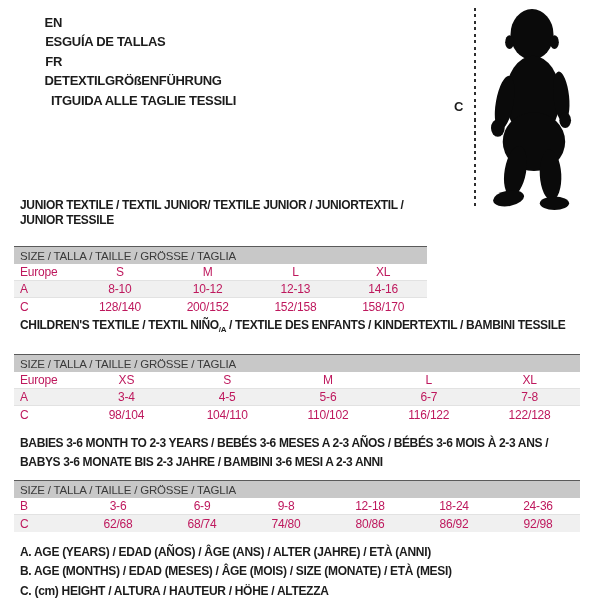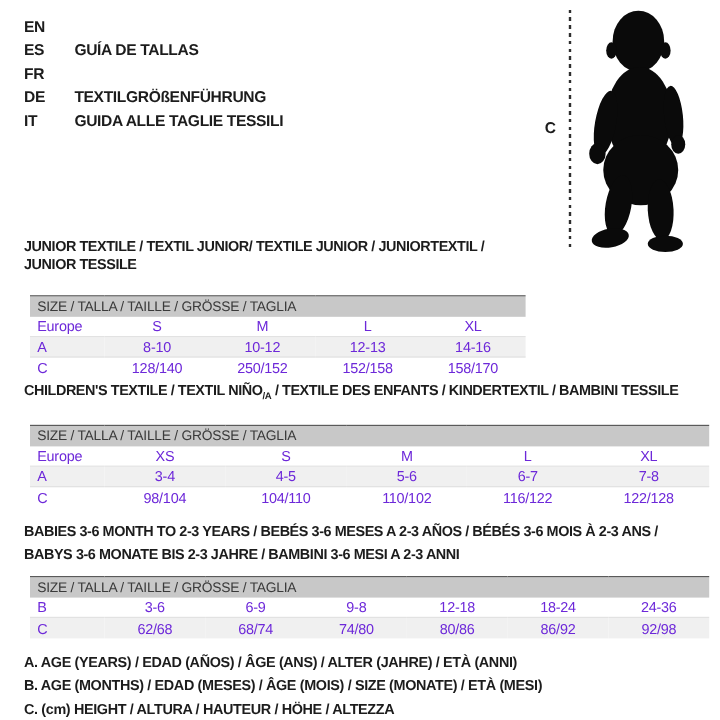--- a/index.html
+++ b/index.html
@@ -2,46 +2,46 @@
 <html><head>
 <meta charset="utf-8">
 <style>
   * { margin:0; padding:0; box-sizing:border-box; }
   html,body { width:600px; height:600px; background:#ffffff; overflow:hidden;
     font-family:"Liberation Sans", sans-serif; color:#1c1c1c; }
 
   
   .lang-list { position:absolute; left:20px; top:13px; }
   .lang-row { display:flex; line-height:19.4px; font-weight:bold; font-size:13px; letter-spacing:-0.3px; }
-  .lang-code { width:42px; }
+  .lang-code { width:42px;text-align:right; }
 
   
   .figure { position:absolute; left:440px; top:0; width:160px; height:215px; }
   .measure-line { position:absolute; left:34px; top:8px; width:2px; height:198px;
     background:repeating-linear-gradient(to bottom,#2e2e2e 0 3px, transparent 3px 6.5px); }
   .measure-label { position:absolute; left:14px; top:99px; font-weight:bold; font-size:13px; }
   .silhouette { position:absolute; left:42px; top:7px; }
 
   
   .section { position:absolute; left:14px; }
   #sec1 { top:198px; width:413px; }
   #sec2 { top:318px; width:566px; }
   #sec3 { top:436px; width:566px; }
   .section-title { font-weight:bold; font-size:12px; line-height:15px; letter-spacing:-0.35px; margin-left:6px; }
   .sub { font-size:8px; vertical-align:sub; }
   #sec1 .size-table { margin-top:14px; } 
   #sec2 .size-table { margin-top:17px; }
   #sec3 .size-table { margin-top:10px; }
 
-  table.size-table { width:100%; border-collapse:collapse; table-layout:fixed;margin-left:11px; }
+  table.size-table { width:100%; border-collapse:collapse; table-layout:fixed; }
   col.label-col { width:62px; }
   .size-table thead th { background:#c8c8c8; border-top:1px solid #5a5a5a;
     font-weight:normal; font-size:11.5px; color:#3a3a3a; text-align:left;
     padding:2px 0 2px 6px; height:17px; letter-spacing:-0.2px; }
-  .size-table td { height:17px; font-size:12px; color:#6d28d9; text-align:center;
+  .size-table td { height:17px; font-size:12px; color:#be185d; text-align:center;
     letter-spacing:-0.2px; padding:1px 0; }
   .size-table td:first-child { text-align:left; padding-left:6px; }
   .size-table tbody tr + tr { border-top:1px solid #e2e2e2; }
   .size-table tbody tr:nth-child(even) { background:#f0f0f0; }
 
   
   .notes { position:absolute; left:20px; top:543px; }
   .note-line { font-weight:bold; font-size:12px; line-height:19.3px; letter-spacing:-0.3px; }
 </style>
 </head>
@@ -113,21 +113,21 @@
         <tr>
           <td>A</td>
           <td>8-10</td>
           <td>10-12</td>
           <td>12-13</td>
           <td>14-16</td>
         </tr>
         <tr>
           <td>C</td>
           <td>128/140</td>
-          <td>250/152</td>
+          <td>200/152</td>
           <td>152/158</td>
           <td>158/170</td>
         </tr>
       </tbody>
   </table>
 </div>
 
 <div class="section" id="sec2">
   <div class="section-title"><span>CHILDREN'S TEXTILE / TEXTIL NIÑO</span><span class="sub">/A</span><span> / TEXTILE DES ENFANTS / KINDERTEXTIL / BAMBINI TESSILE</span></div>
   <div class="section-title"></div>

